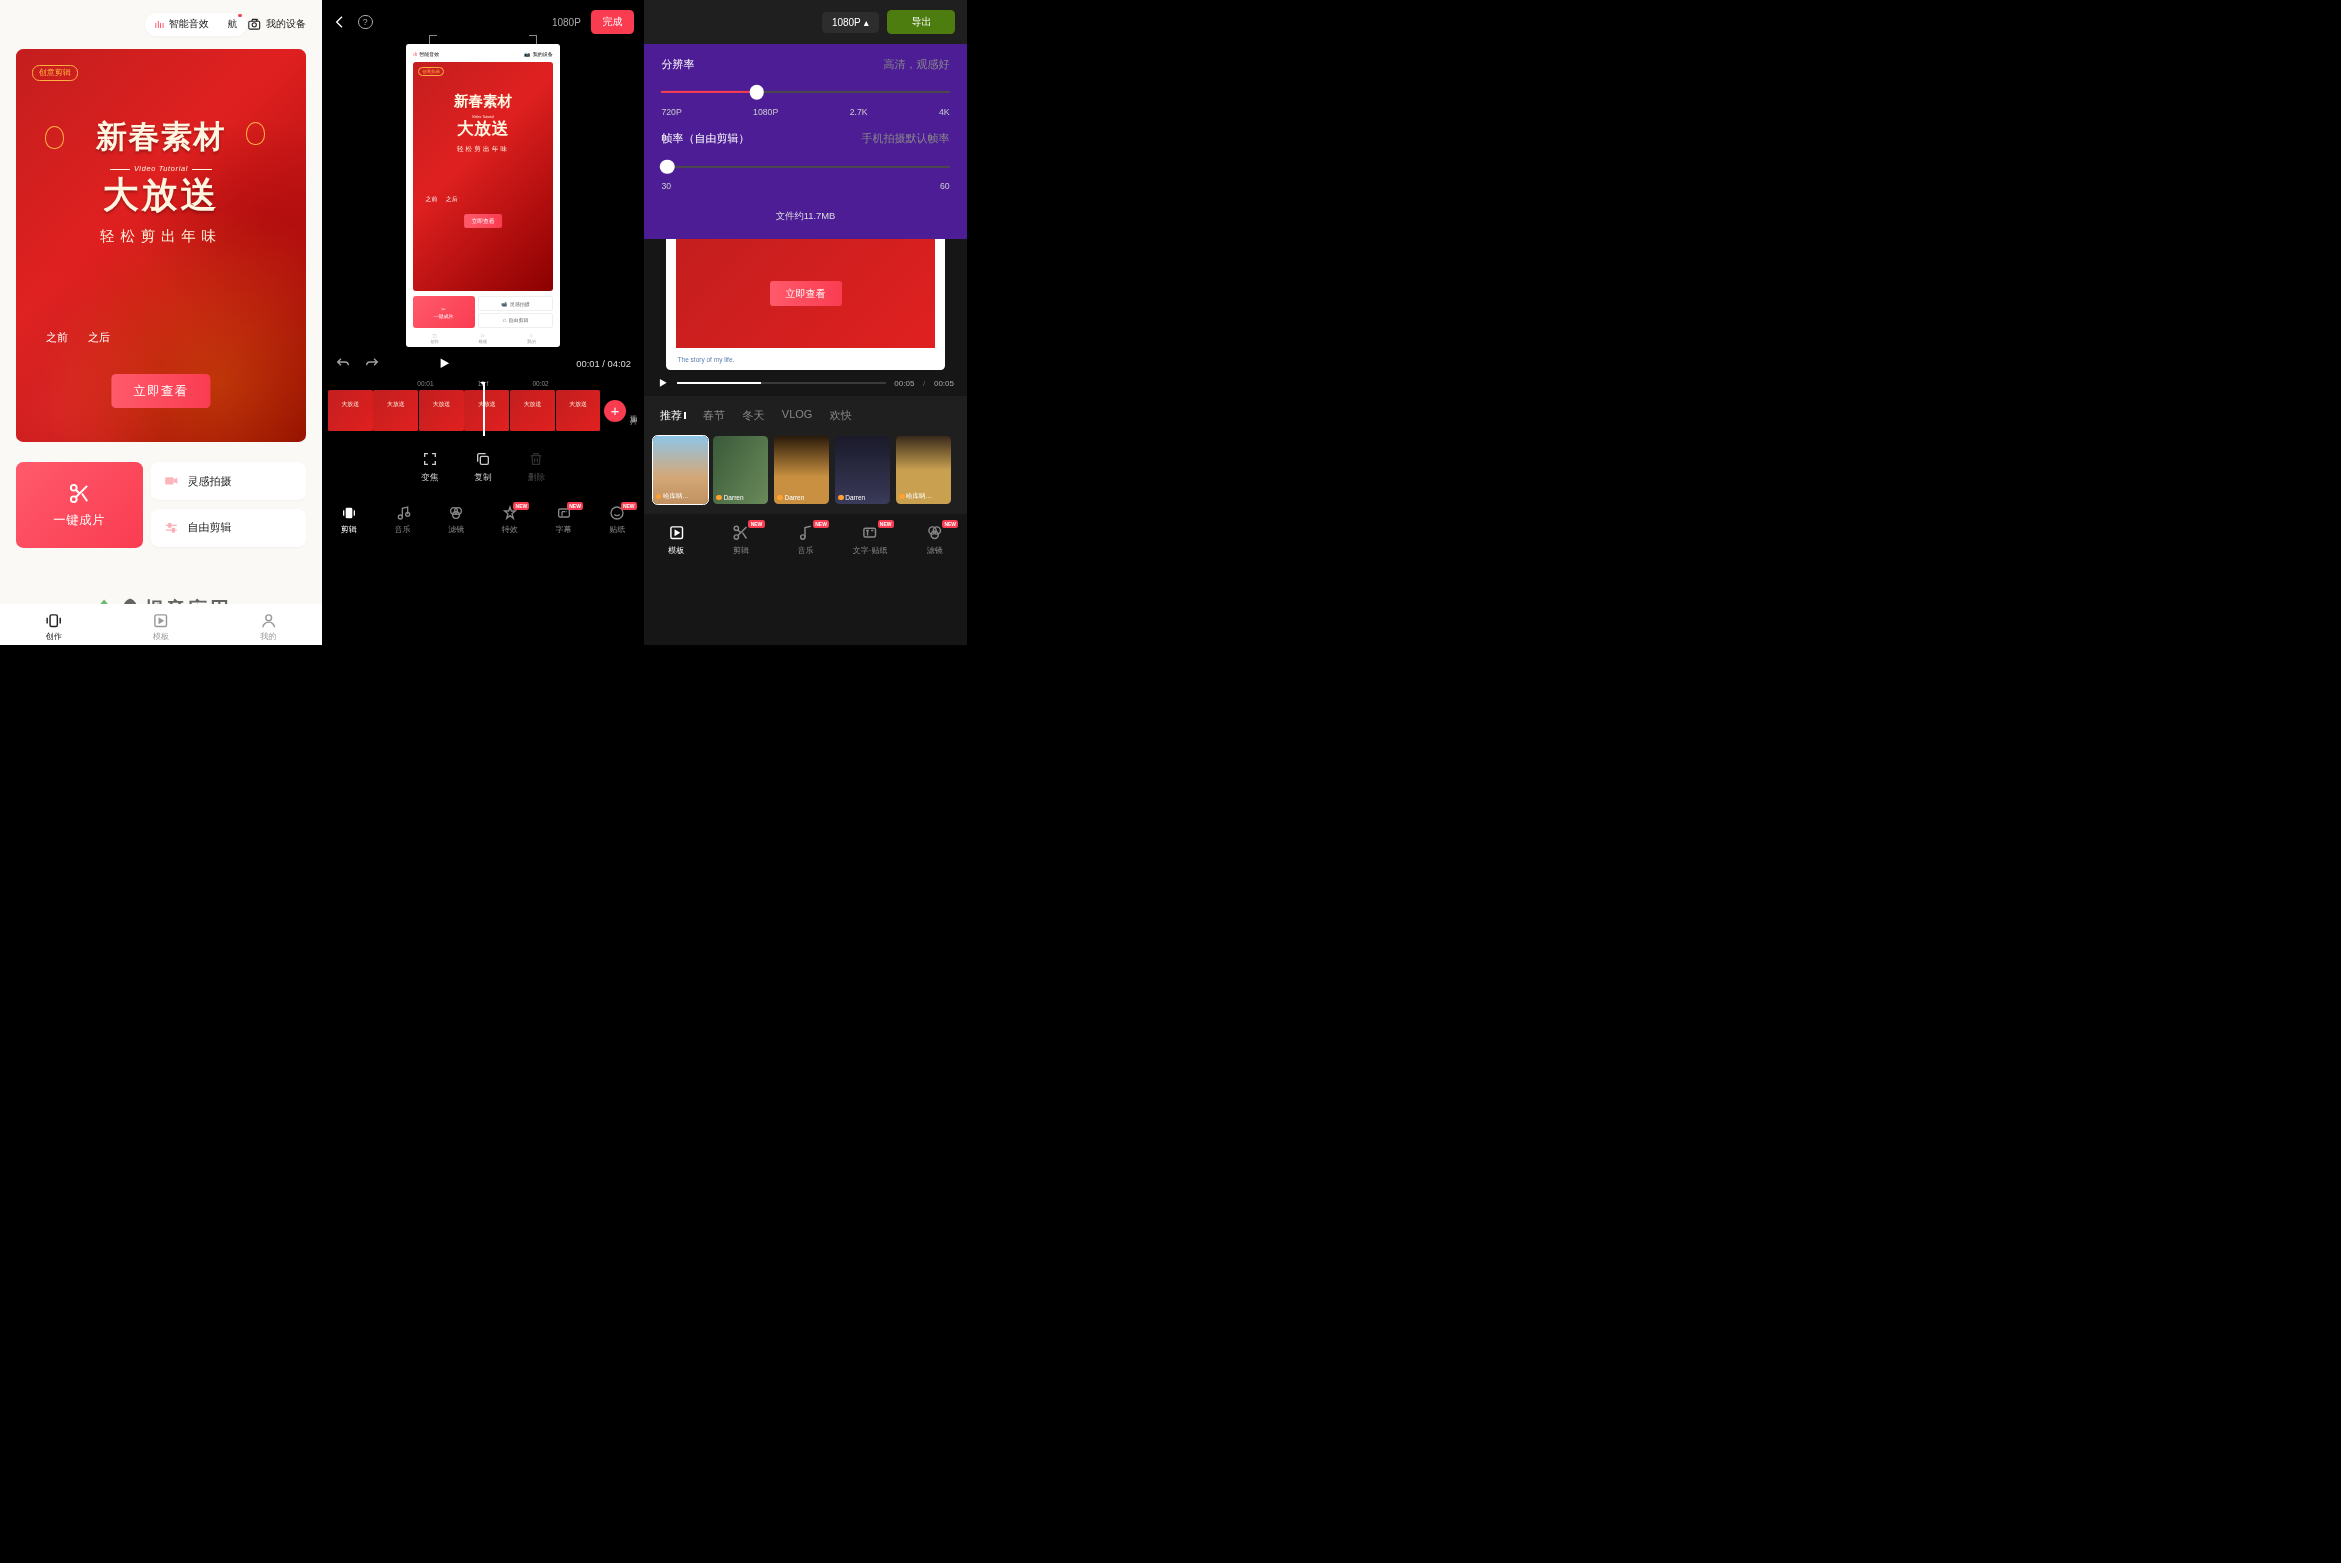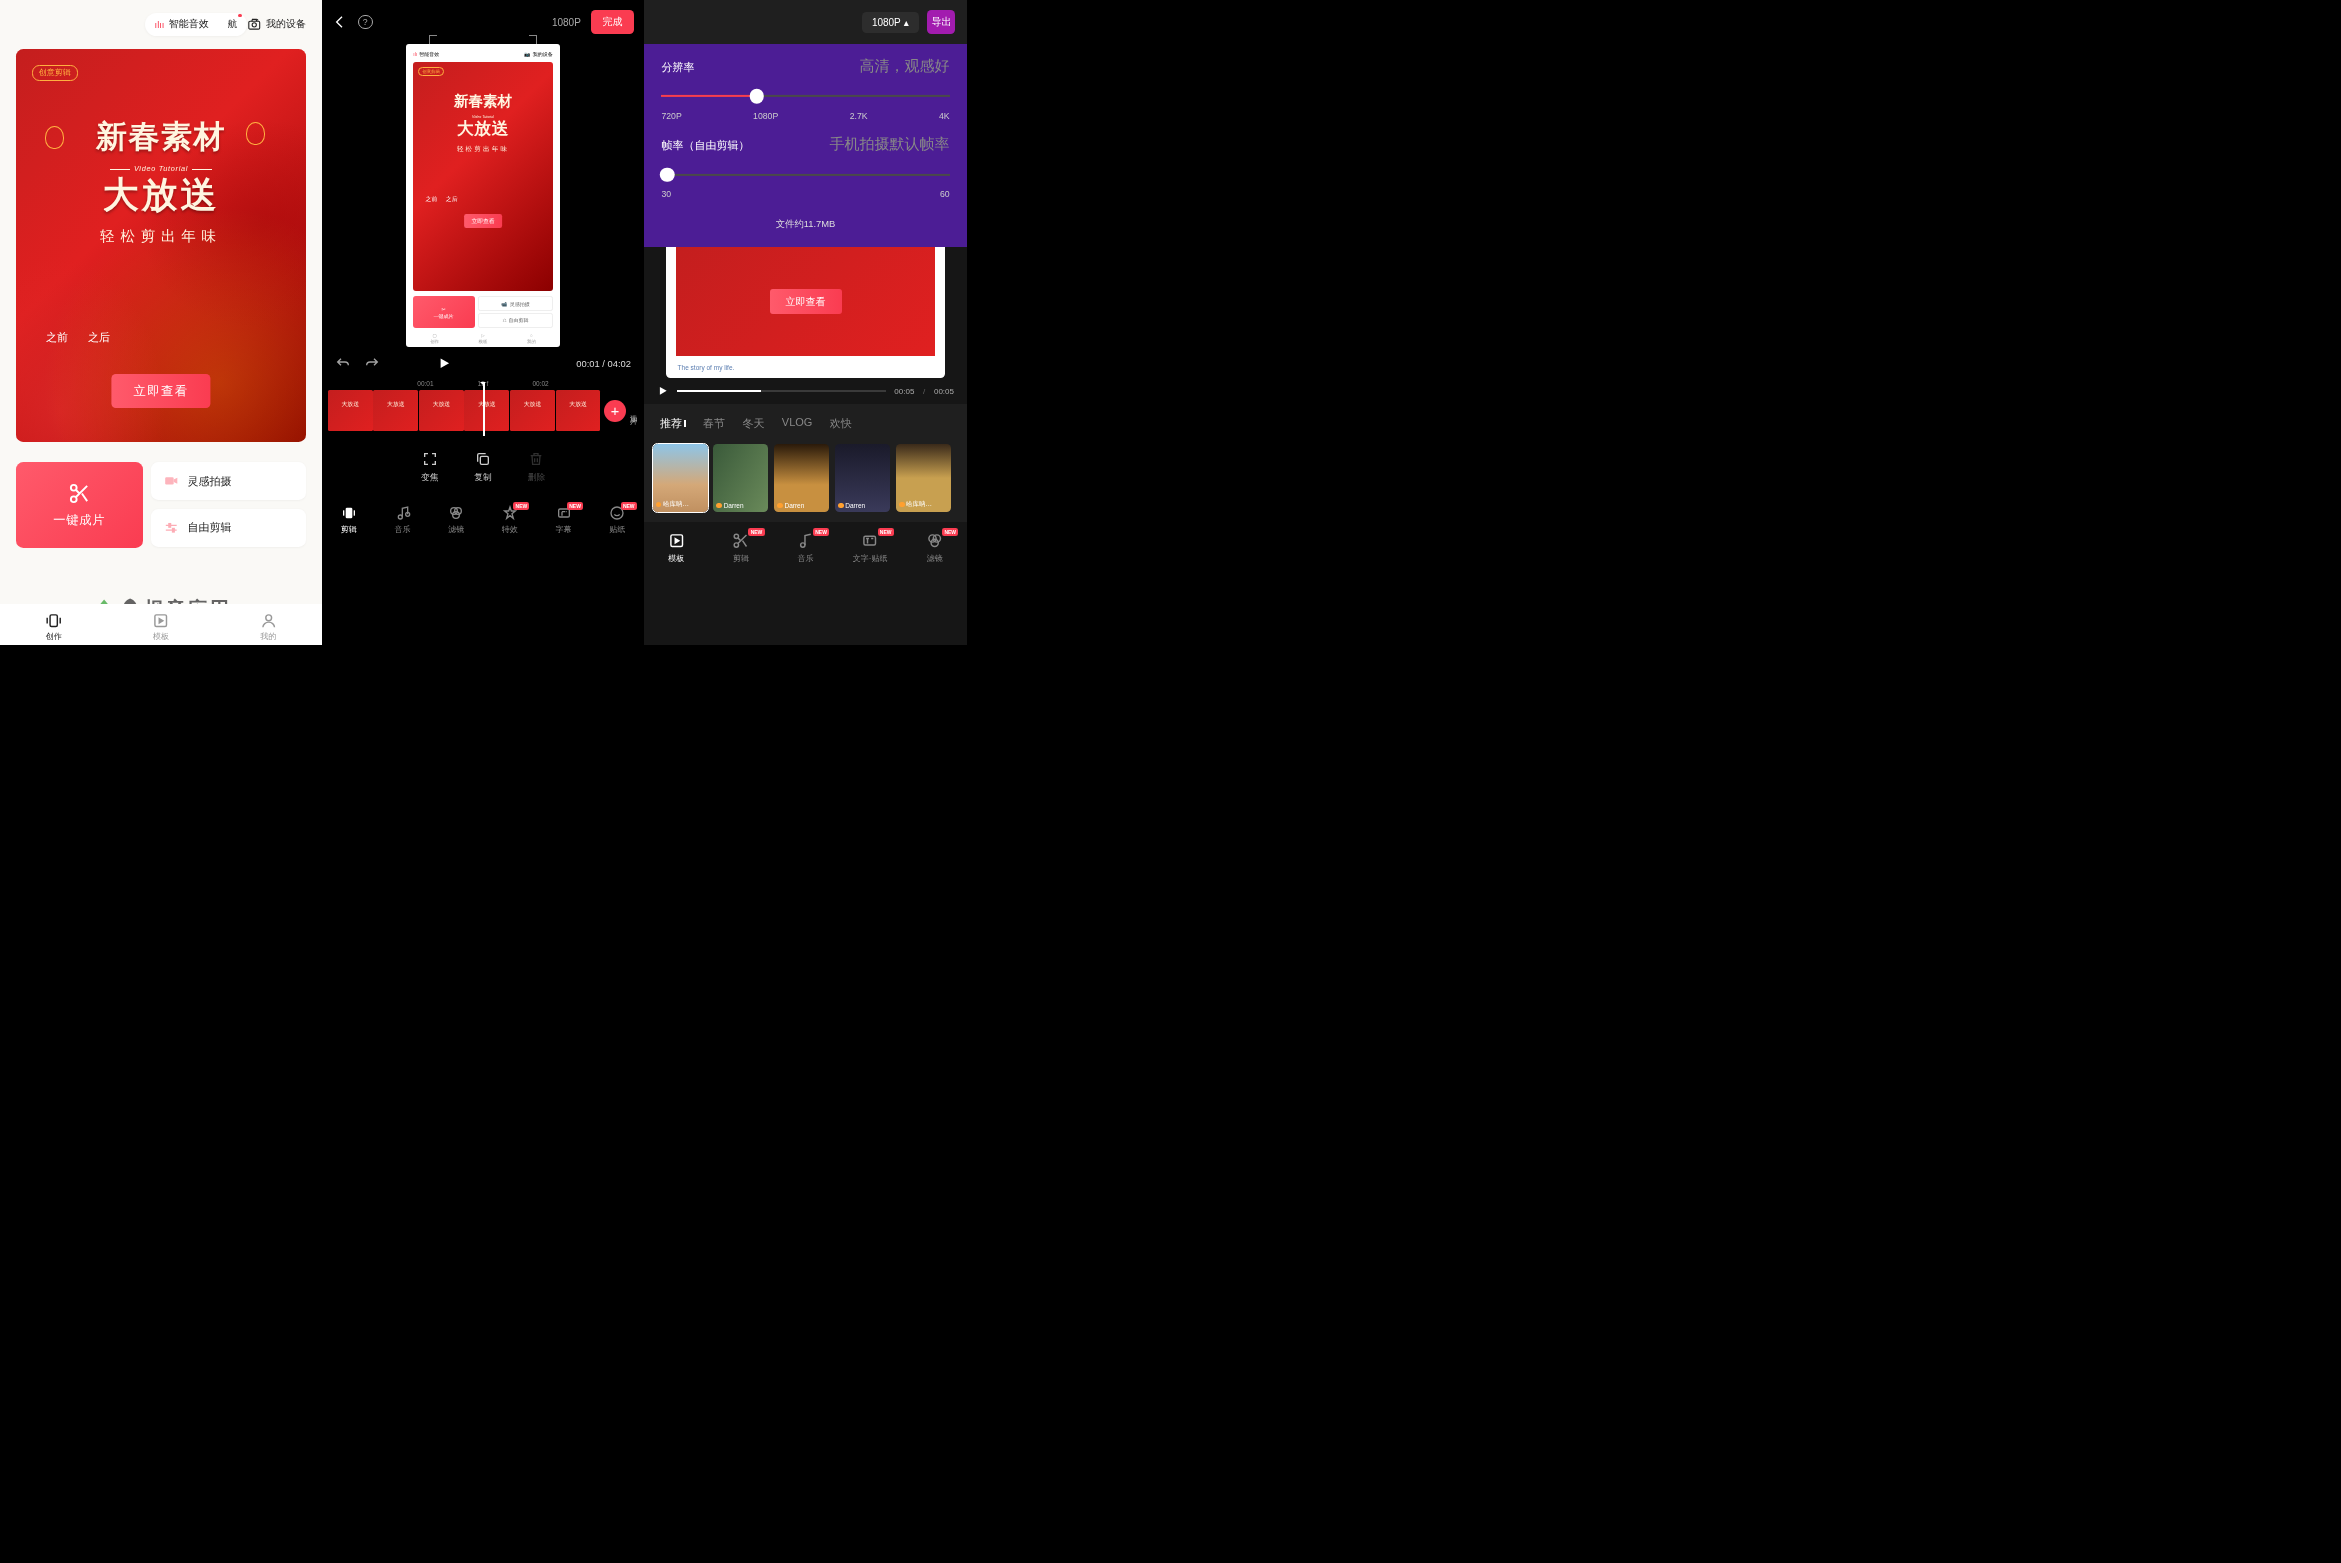--- a/index.html
+++ b/index.html
@@ -90,25 +90,25 @@
 .s2-tool{display:flex;flex-direction:column;align-items:center;gap:4.4px;font-size:8.7px}
 .s2-tool.dis{opacity:.35}
 .s2-bot{display:flex;padding:10px 0 5.8px;background:#000}
 .s2-bitem{flex:1;display:flex;flex-direction:column;align-items:center;gap:2.9px;font-size:8px;color:#888;position:relative}
 .s2-bitem.act{color:#fff}
 .s2-bitem .badge{position:absolute;top:-2.9px;right:7.3px;background:#fa3c51;color:#fff;font-size:5px;padding:0.7px 2.2px;border-radius:2.2px;font-weight:600}
 
 
 .s3-top{display:flex;align-items:center;justify-content:flex-end;padding:10px 11.6px;gap:8.7px;background:#1f1f1f}
 .s3-resbtn{background:#2d2d2d;color:#fff;padding:5px 10px;border-radius:4.4px;font-size:10px;display:flex;align-items:center;gap:2.9px}
-.s3-export{background:#a21caf;color:#fff;padding:5px 4px;border-radius:4.4px;font-size:10px;font-weight:500}
+.s3-export{background:#4d7c0f;color:#fff;padding:5px 24px;border-radius:4.4px;font-size:10px;font-weight:500}
 .s3-panel{background:#4c1d95;padding:13px 17.4px 11.6px}
 .s3-row{display:flex;justify-content:space-between;align-items:baseline;margin-bottom:11.6px}
 .s3-label{color:#fff;font-size:11px}
-.s3-hint{color:#888;font-size:15px}
+.s3-hint{color:#888;font-size:11px}
 .s3-slider{position:relative;height:17.4px;margin-bottom:5.8px}
 .s3-track{position:absolute;top:50%;left:0;right:0;height:2.2px;background:#4a4a4a;transform:translateY(-50%)}
 .s3-fill{position:absolute;top:50%;left:0;height:2.2px;background:#fa3c51;transform:translateY(-50%)}
 .s3-thumb{position:absolute;top:50%;width:14.5px;height:14.5px;background:#fff;border-radius:50%;transform:translate(-50%,-50%)}
 .s3-ticks{display:flex;justify-content:space-between;font-size:8.7px;color:#ccc;margin-bottom:14.5px}
 .s3-file{text-align:center;color:#ddd;font-size:9.4px;padding:4.4px 0}
 .s3-prev{background:#fff;margin:0 22px;height:131px;border-radius:0 0 4.4px 4.4px;position:relative;display:flex;flex-direction:column}
 .s3-prev-red{flex:1;background:linear-gradient(135deg,#c41e1e,#e02020);margin:0 10px;position:relative;display:flex;align-items:center;justify-content:center}
 .s3-prev-cta{background:linear-gradient(90deg,#ff5a6b,#fa3c51);color:#fff;padding:5.8px 16px;border-radius:2.9px;font-size:10px}
 .s3-prev-cap{font-size:6.5px;color:#5a7db0;padding:7.3px 11.6px}

